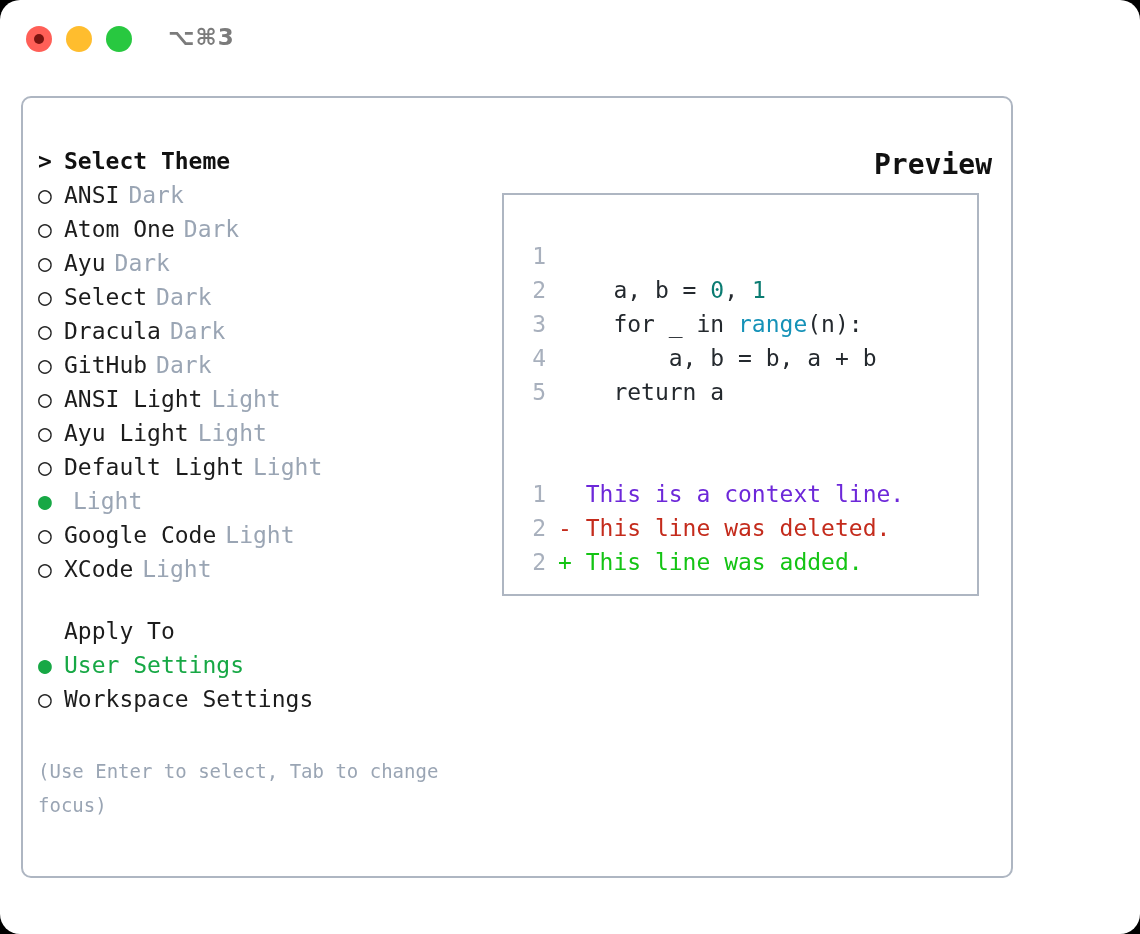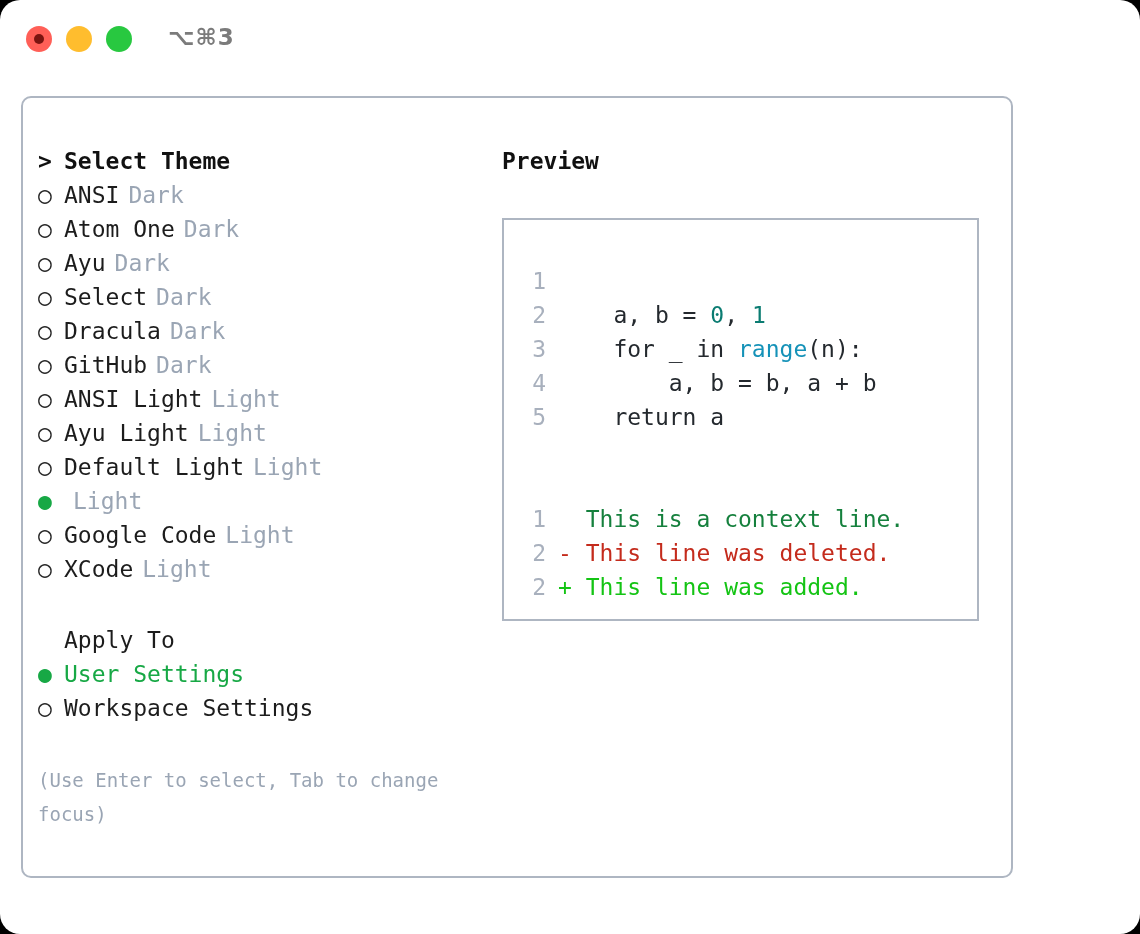--- a/index.html
+++ b/index.html
@@ -108,42 +108,43 @@
   .row-label { }
   .row-badge {
     color: #9aa5b4;
     margin-left: 9px;
   }
   .row-selected .row-label { color: #17a845; }
   .row-selected .marker    { color: #17a845; }
 
   .radio-empty { color: #2a2a2a; }
 
-  #apply-block { margin-top: 37px; }
+  #apply-block { margin-top: 28px; }
 
   #hint {
     margin-top: 34px;
     font-size: 19px;
     line-height: 34px;
     color: #9aa5b4;
     width: 412px;
   }
 
   
   #right-col {
     position: absolute;
     left: 479px;
     top: 50px;
     width: 490px;
   }
   #preview-title {
-    font-size: 23px;
+    font-size: 28px;
     font-weight: bold;
     color: #111111;
-    margin-bottom: 44px;
+    margin-bottom: 12px;
+    text-align: right;
   }
   #preview-box {
     border: 2px solid #aeb6c2;
     box-sizing: border-box;
     width: 477px;
     height: 403px;
     padding: 48px 0 0 0;
     background: #ffffff;
   }
 
@@ -165,21 +166,21 @@
   }
   .code-text { color: #24292e; }
 
   .tok-kw      { color: #24292e; }
   .tok-fn      { color: #a11010; }
   .tok-num     { color: #0b7c72; }
   .tok-builtin { color: #1592b8; }
   .tok-plain   { color: #24292e; }
 
   .diff-gap { height: 34px; }
-  .diff-context { color: #15803d; }
+  .diff-context { color: #6d28d9; }
   .diff-del     { color: #c42b1c; }
   .diff-add     { color: #14c414; }
 </style>
 </head>
 <body>
 
 <div id="window">
 
   <div id="titlebar">
     <div class="traffic-light" id="tl-close">

